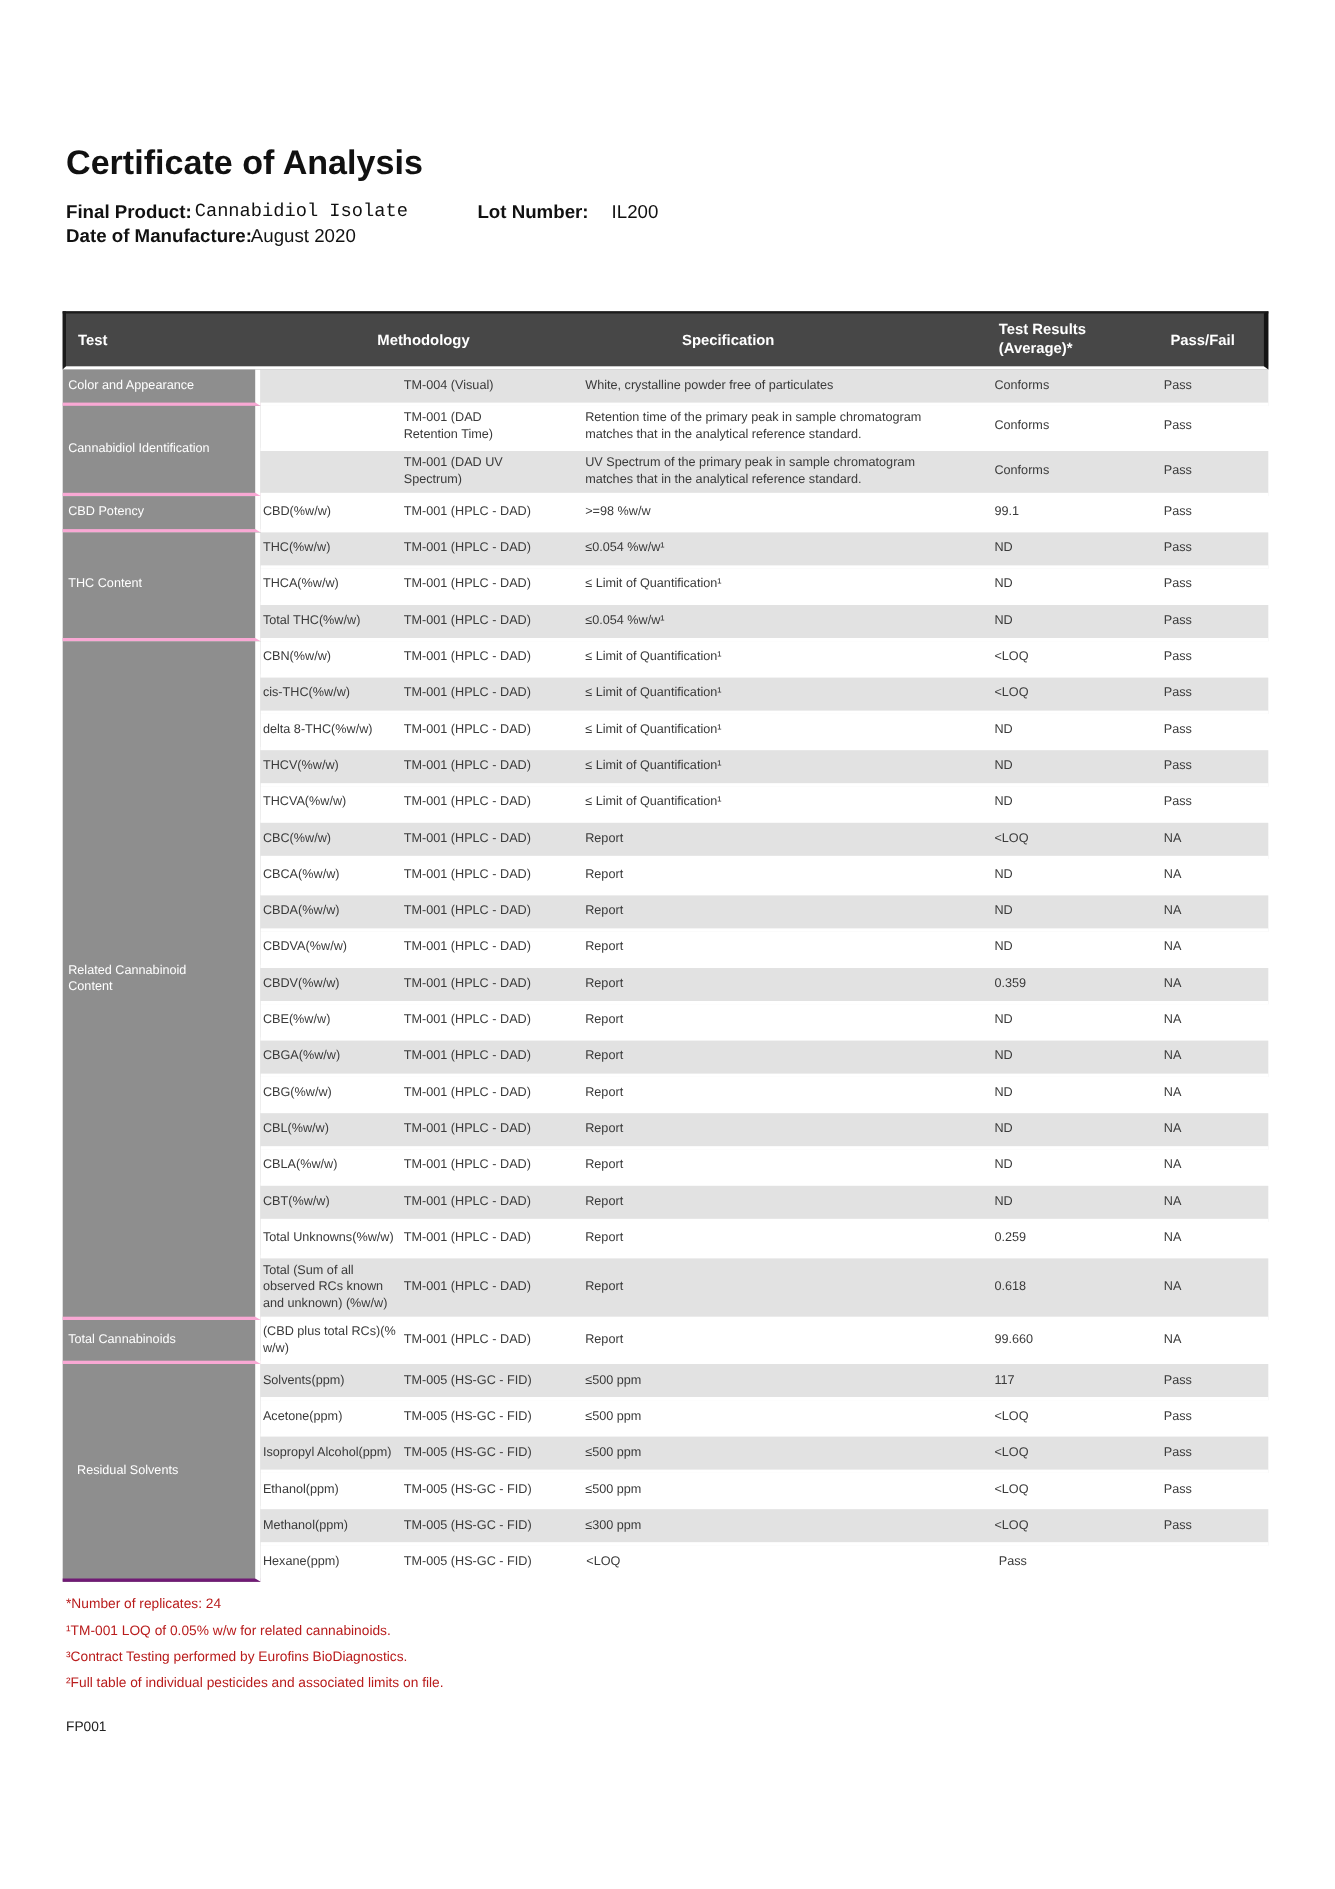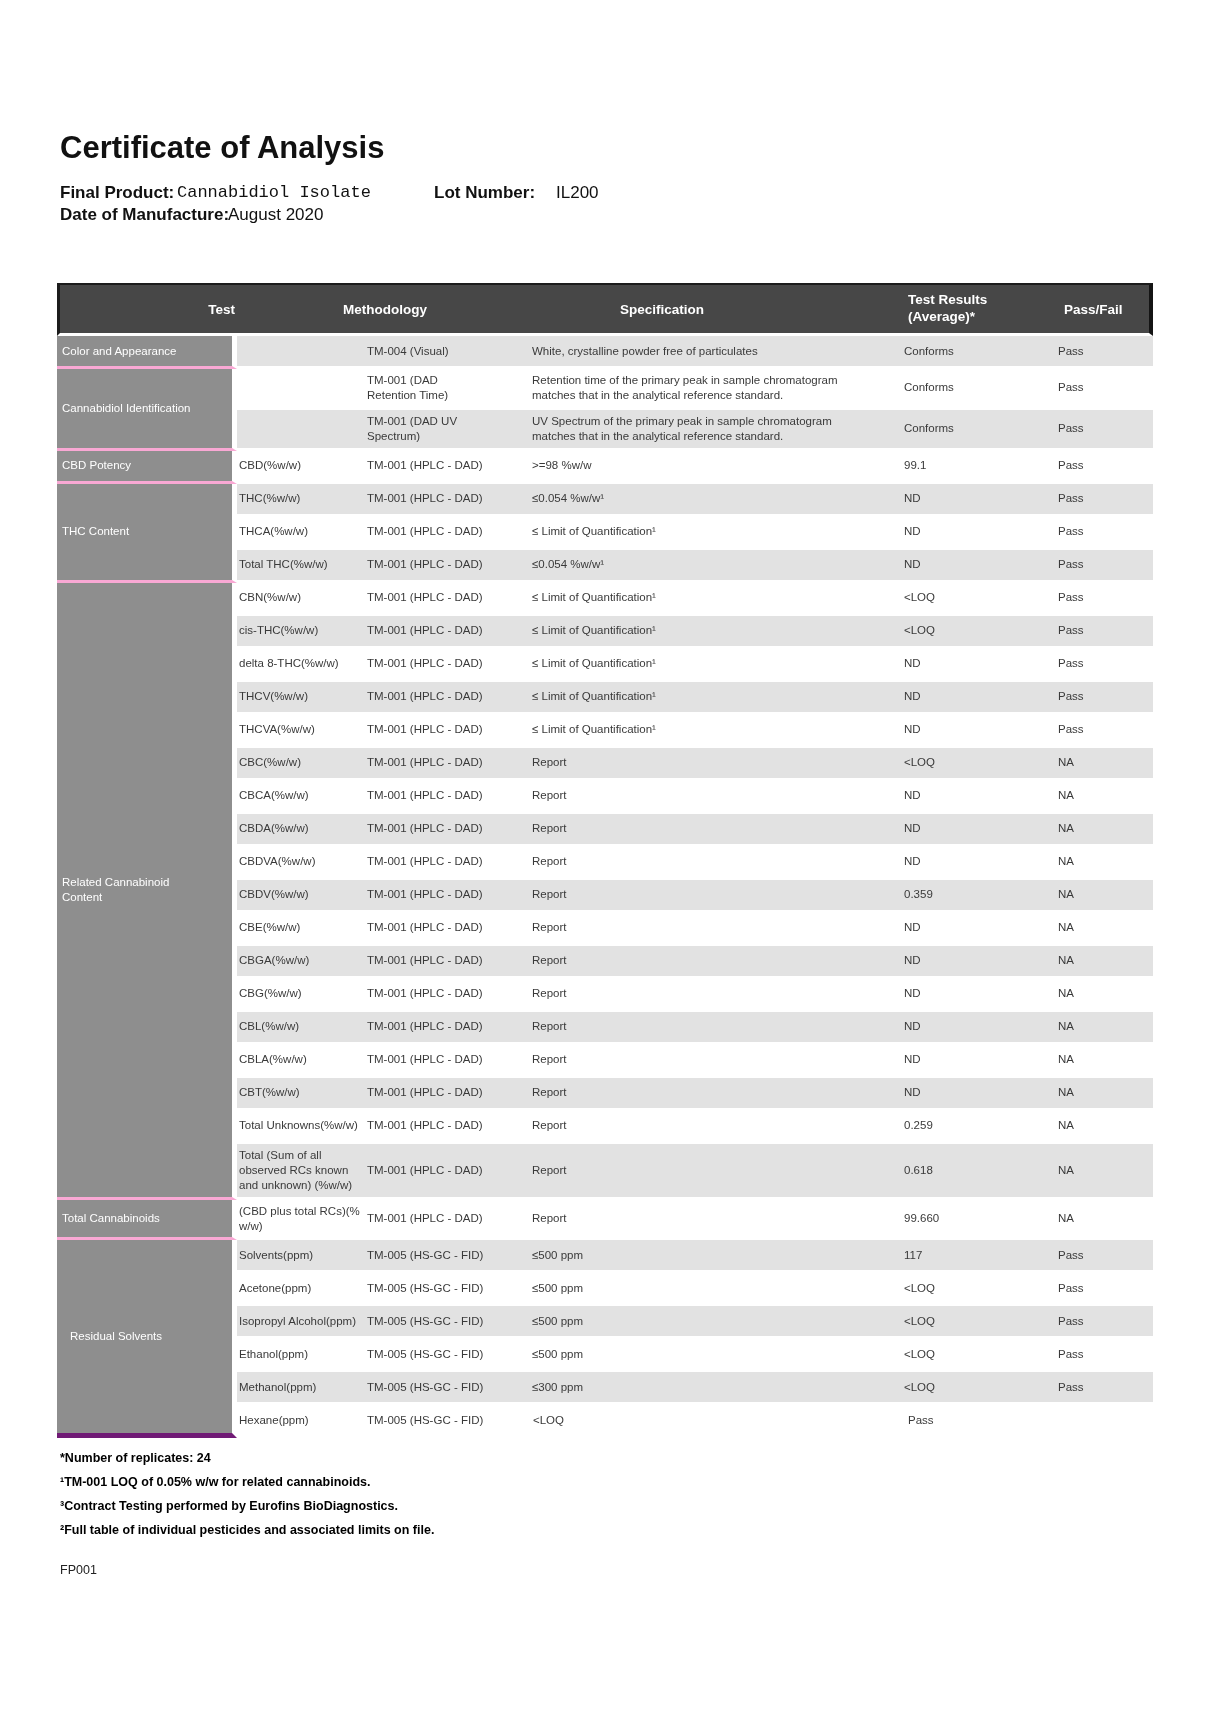--- a/index.html
+++ b/index.html
@@ -20,50 +20,50 @@
 
   
   .coa-table { margin:56px 0 0 57px; width:1096px; box-sizing:border-box; }
   .thead {
     display:grid; grid-template-columns:175px 300px 371px 150px 100px;
     background:#474747; color:#fff; font-weight:bold; font-size:13.5px;
     min-height:53px; align-items:center; box-sizing:border-box;
     border-top:2px solid #1c1c1c; border-left:3px solid #1c1c1c; border-right:4px solid #141414;
     border-bottom:3px solid #fff;
   }
-  .th-test { padding-left:11px;text-align:right; }
+  .th-test { padding-left:11px; }
   .th-method { text-align:center; }
   .th-spec { padding-left:85px; }
   .th-results { line-height:1.25; padding-left:2px; }
   .th-pass { padding-left:8px; }
 
   .tgroup { display:flex; }
   .gcell {
     width:180px; box-sizing:border-box; flex:0 0 180px;
     background:#8e8e8e; color:#fff; font-size:11.5px; line-height:1.3;
     display:flex; align-items:center; padding-left:5px;
     border-right:5px solid #fff; border-bottom:3px solid #f9a8d4;
   }
   .gcell span { max-width:138px; }
-  .tgroup:last-child .gcell { border-bottom:5px solid #701a75;padding-left:13px; }
+  .tgroup:last-child .gcell { border-bottom:3px solid #701a75;padding-left:13px; }
   .grows { flex:1; display:flex; flex-direction:column; }
   .trow {
     display:grid; grid-template-columns:130px 165px 371px 150px 100px;
     min-height:33px; align-items:center; box-sizing:border-box;
     font-size:11.5px; line-height:1.3; color:#3a3a3a;
     border-bottom:3px solid #fff; background:#fff;
   }
   .trow.striped { background:#e2e2e2; }
   .c-analyte { padding:4px 4px 4px 2px; }
   .c-method  { padding:4px 45px 4px 0; }
   .c-spec    { padding:4px 55px 4px 0; }
   .c-result  { padding:4px 4px 4px 1px; }
   .c-pass    { padding:4px 4px 4px 5px; }
 
-  .footnotes { margin:13px 0 0 60px; font-size:12.5px; color:#000000;font-weight:bold; }
+  .footnotes { margin:13px 0 0 60px; font-size:12.5px; color:#b91c1c; }
   .footnote { margin-bottom:10px; line-height:14px; }
   .form-code { margin:26px 0 0 60px; font-size:12.5px; color:#222; }
 </style>
 </head>
 <body>
 
 <div class="doc-title">Certificate of Analysis</div>
 
 <div class="info-line first">
   <span class="lbl pos-a">Final Product:</span>

